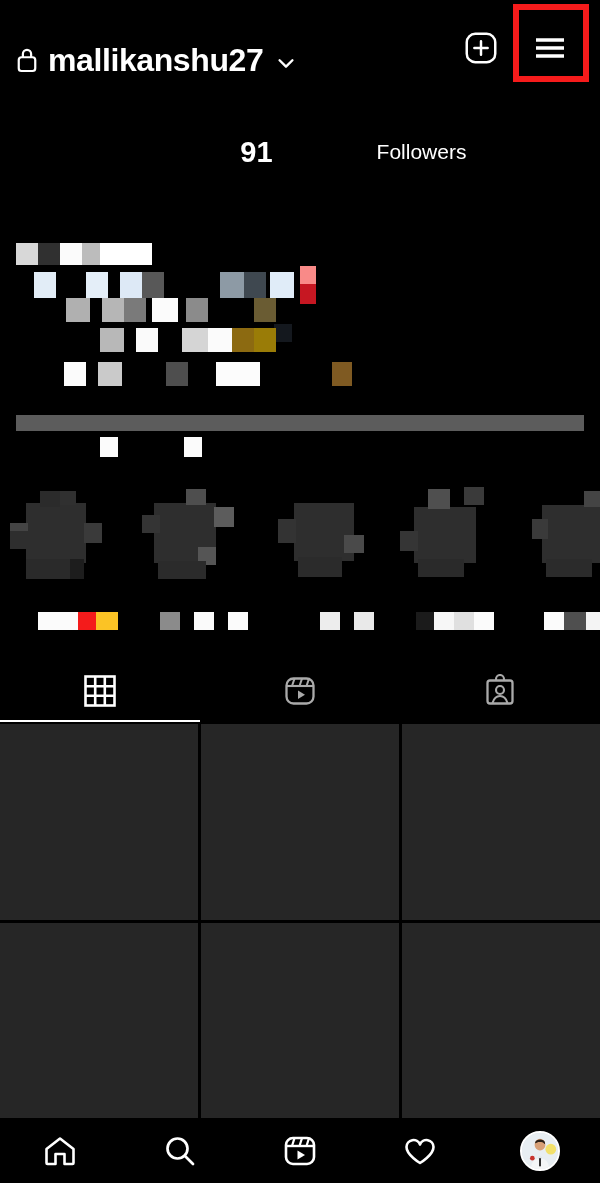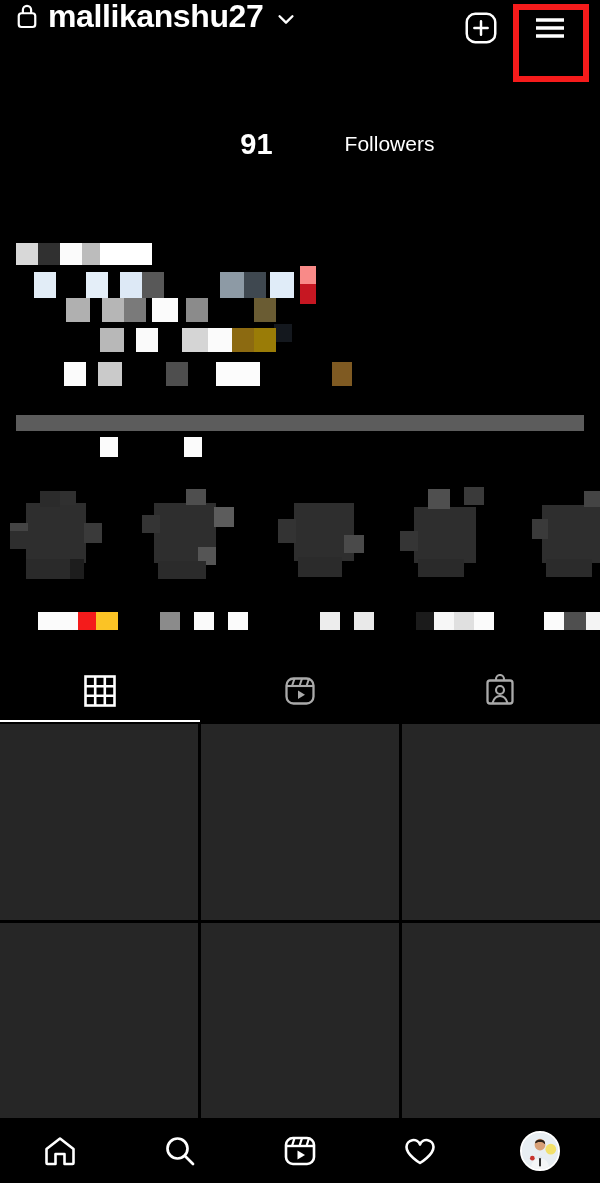--- a/index.html
+++ b/index.html
@@ -7,21 +7,21 @@
     width:600px; height:1183px;
     background:#000;
     font-family:"Liberation Sans", sans-serif;
     overflow:hidden;
   }
   .screen { position:relative; width:600px; height:1183px; background:#000; }
 
   
   .header {
     position:absolute; top:0; left:0; width:600px; height:88px;
-    display:flex; align-items:flex-start; padding:0 16px;
+    display:flex; align-items:flex-end; padding:12px 16px;
   }
   .header-left { display:flex; align-items:center; gap:10px; }
   .lock-icon { width:22px; height:26px; display:block; }
   .username {
     color:#fff; font-size:32px; font-weight:bold; letter-spacing:-0.4px;
     line-height:1;
   }
   .chevron { width:22px; height:22px; display:block; margin-left:2px; margin-top:6px; }
   .header-right {
     margin-left:auto; display:flex; align-items:center; gap:22px;
@@ -33,22 +33,23 @@
   .menu-icon { width:36px; height:30px; display:block; }
 
   
   .annotation-box {
     position:absolute; left:513px; top:4px; width:76px; height:78px;
     border:6px solid #f61b1b; pointer-events:none;
   }
 
   
   .stats {
-    position:absolute; top:128px; left:190px; width:410px;
+    position:absolute; top:136px; left:190px; width:410px;
     display:flex;
+    gap:32px;
   }
   .stat { width:133px; text-align:center; }
   .stat-num { color:#fff; font-size:29px; font-weight:bold; line-height:1.15; }
   .stat-lbl { color:#fff; font-size:21px; font-weight:400; line-height:1.5; }
 
   
   .bio { position:absolute; top:240px; left:0; width:600px; height:150px; }
   .px { position:absolute; }
 
   

